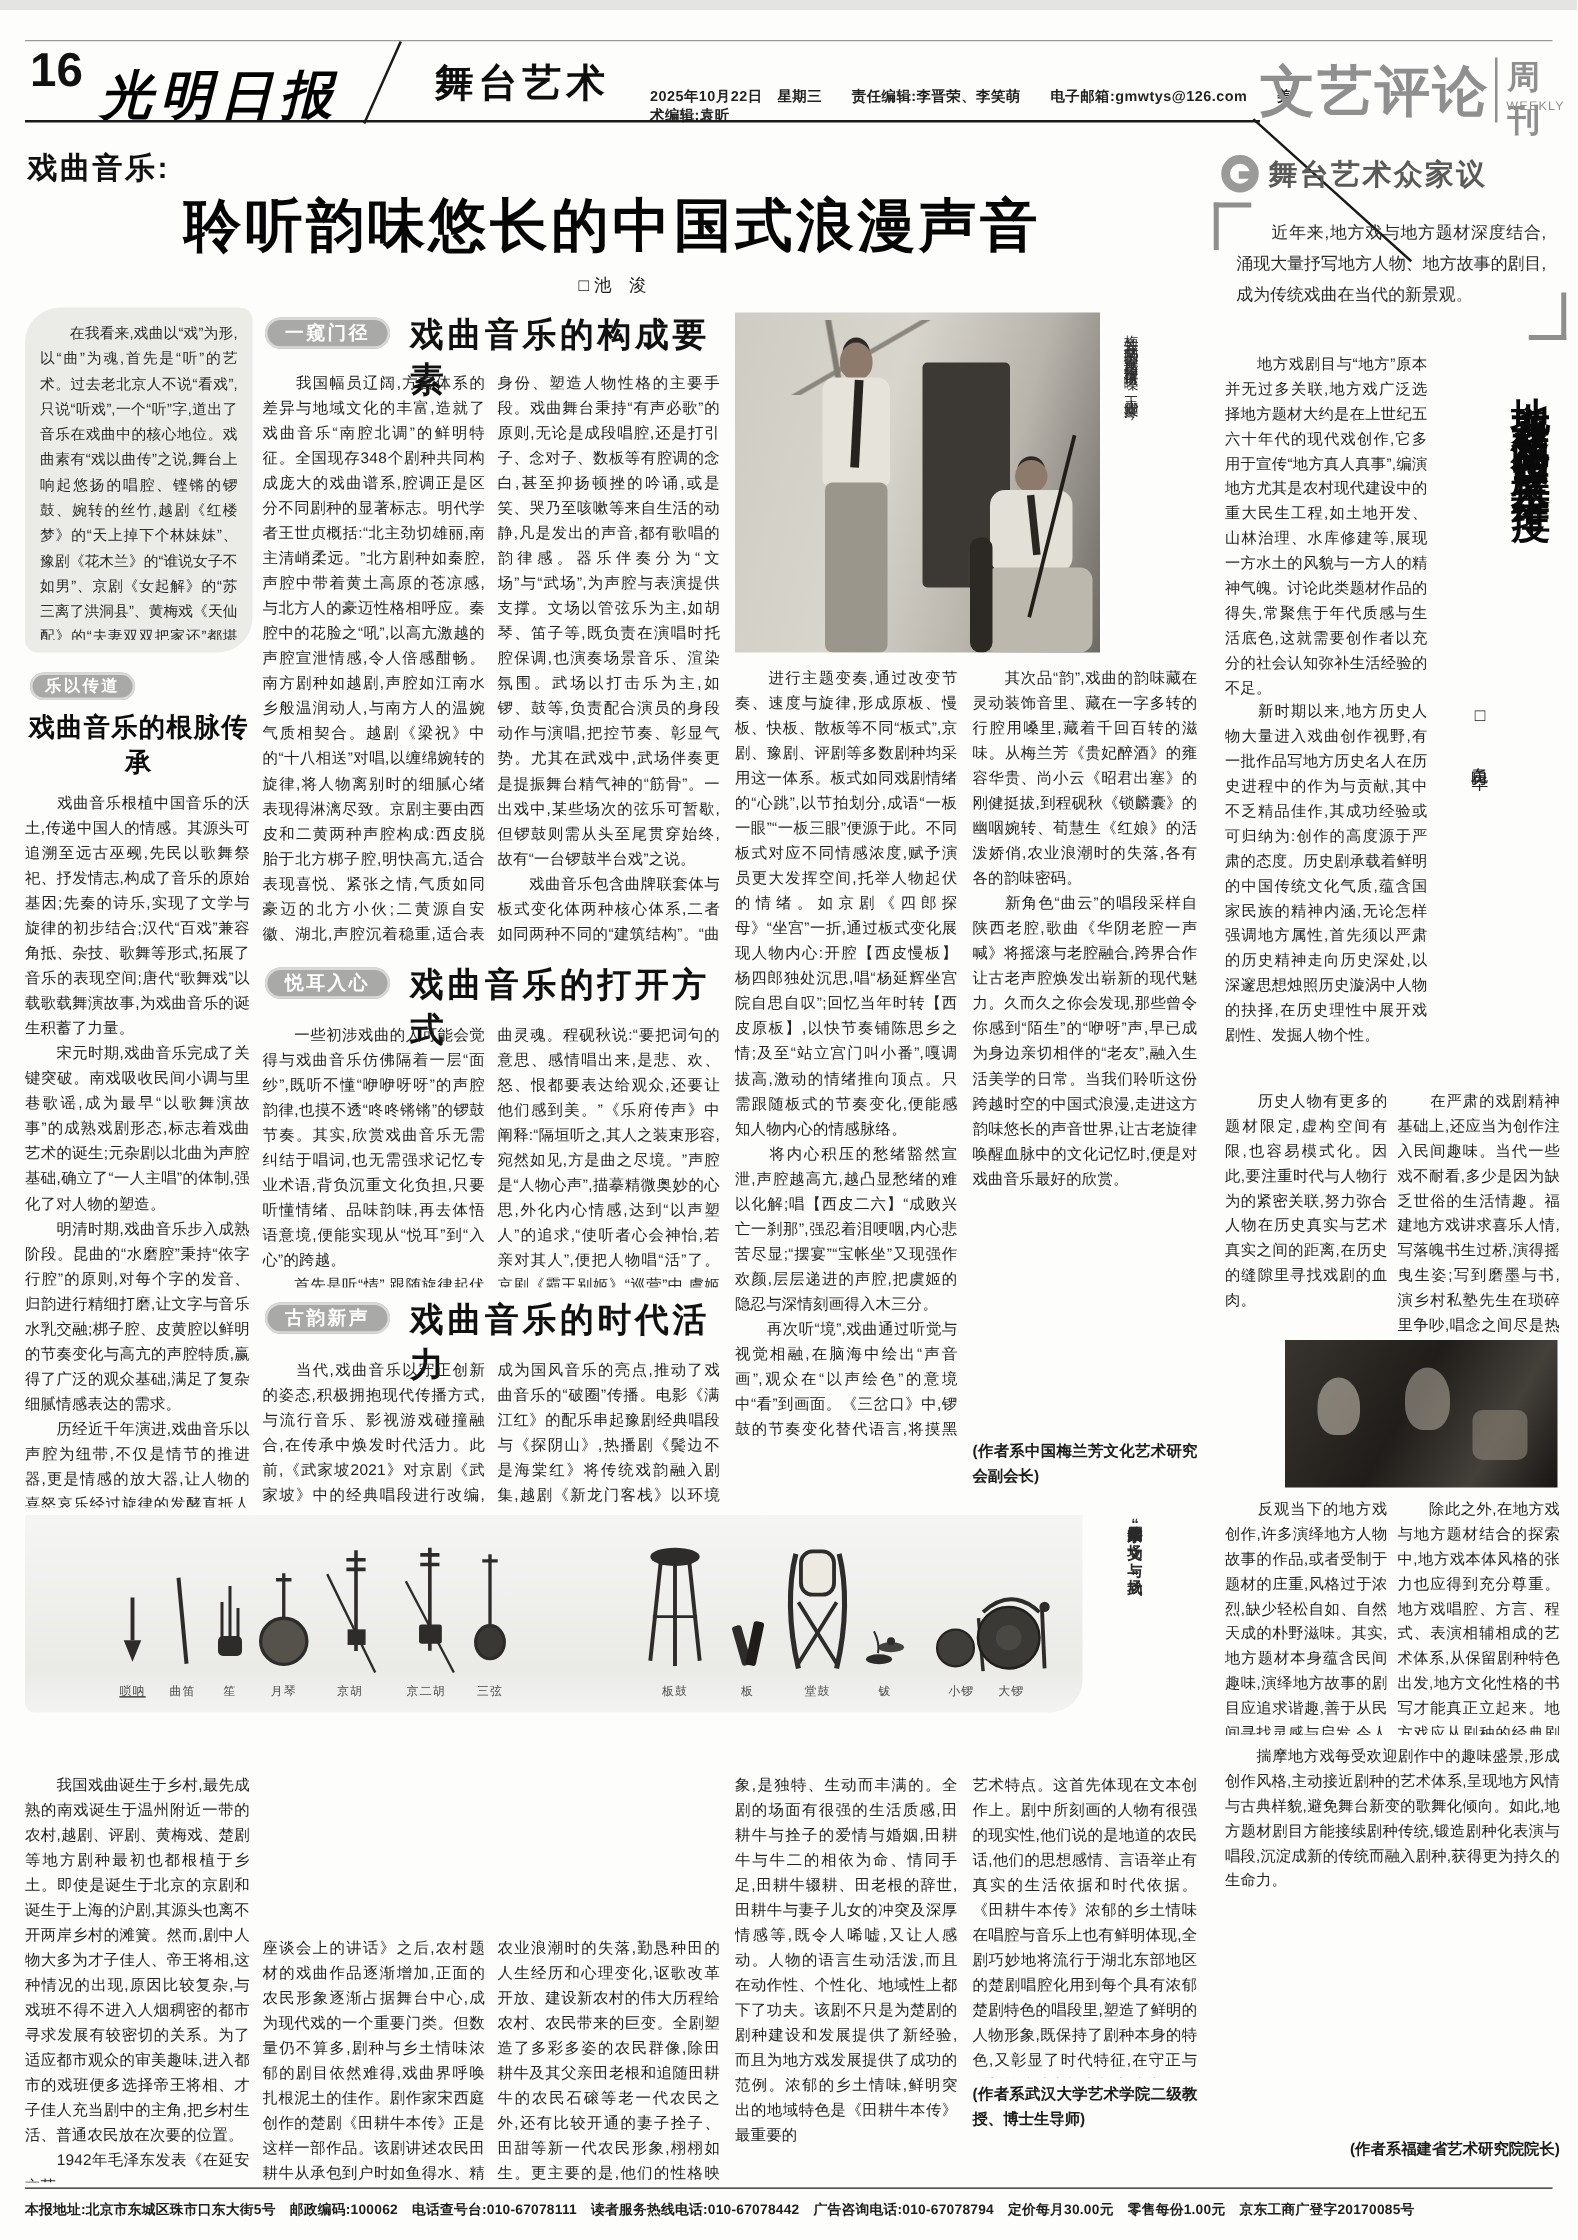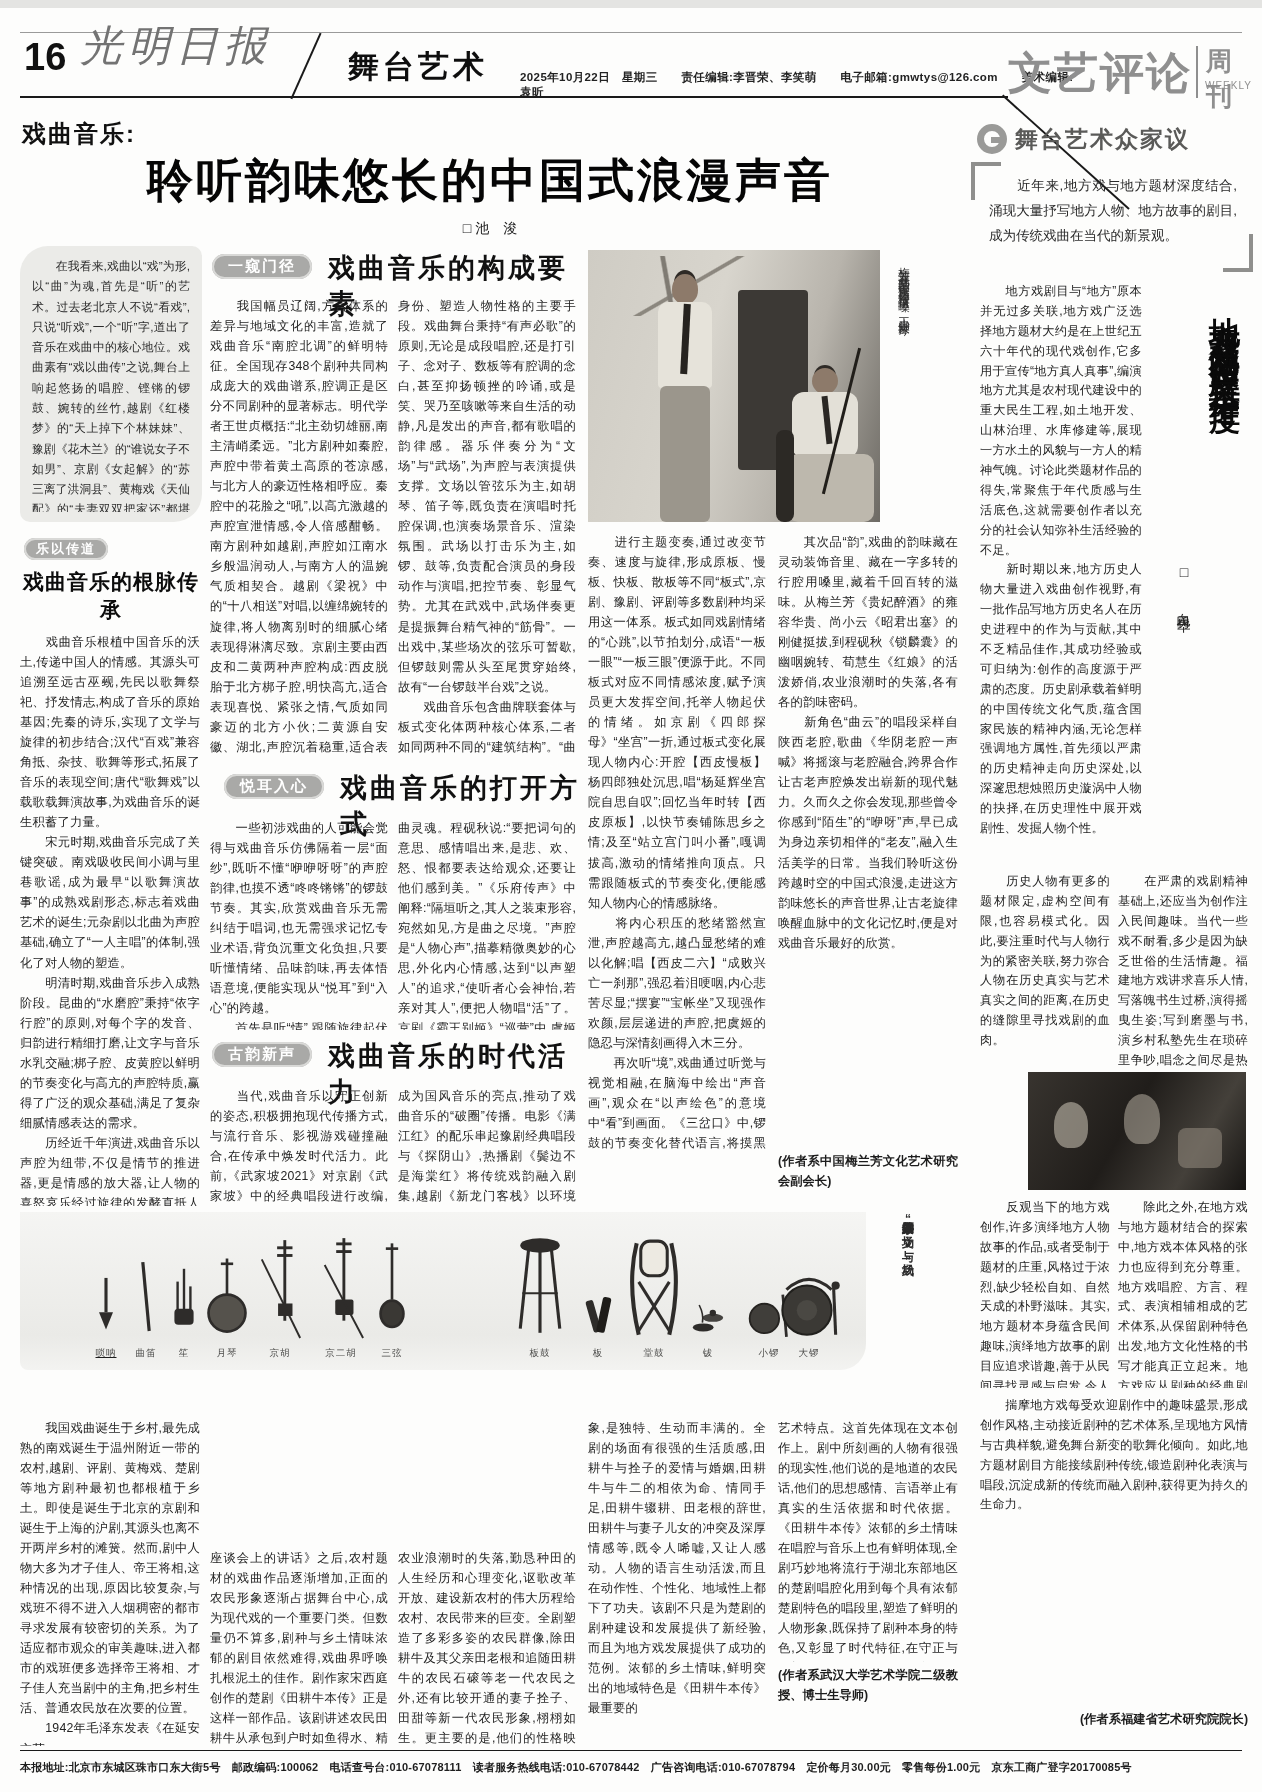--- a/index.html
+++ b/index.html
@@ -23,24 +23,24 @@
   svg{display:block;margin:0 auto;}
   .hrule{position:absolute;background:#1a1a1a;}
 </style>
 </head>
 <body>
 
 <div id="page">
 
   <div class="abs" style="left:0;top:0;width:1262px;height:8px;background:#e4e4e2;"></div>
 
-  <div class="abs" style="left:0;top:8px;width:1034px;height:100px;padding-left:40px;">
+  <div class="abs" style="left:0;top:8px;width:1034px;height:100px;">
     <div class="hrule" style="left:20px;top:24px;width:1222px;height:1px;background:#9a9a9a;"></div>
     <div class="abs" style="left:24px;top:28px;font-size:38px;font-weight:bold;font-family:'Liberation Sans',sans-serif;color:#111;">16</div>
-    <div class="abs serif" style="left:80px;top:10px;font-size:42px;font-weight:400;font-style:italic;letter-spacing:6px;color:#737373;">光明日报</div>
+    <div class="abs serif" style="left:80px;top:40px;font-size:42px;font-weight:700;font-style:italic;letter-spacing:6px;color:#000000;">光明日报</div>
     <div class="abs" style="left:305px;top:22px;width:2px;height:72px;background:#1a1a1a;transform:rotate(24deg);"></div>
     <div class="abs" style="left:348px;top:38px;font-size:31px;font-weight:700;letter-spacing:4px;color:#0e0e0e;">舞台艺术</div>
     <div class="abs" style="left:520px;top:62px;font-size:11.5px;font-weight:bold;color:#222;letter-spacing:.4px;">2025年10月22日　星期三　　责任编辑:李晋荣、李笑萌　　电子邮箱:gmwtys@126.com　　美术编辑:袁昕</div>
     <div class="hrule" style="left:20px;top:88px;width:988px;height:2px;"></div>
     <div class="abs" style="left:1002px;top:88px;width:2px;height:170px;background:#1a1a1a;transform:rotate(-48deg);transform-origin:top left;"></div>
 
     <div class="abs" style="left:1008px;top:30px;width:236px;height:66px;">
       <div class="abs serif" style="left:0;top:6px;font-size:44px;font-weight:900;letter-spacing:2px;color:#8f8f8f;">文艺评论</div>
       <div class="abs" style="left:188px;top:8px;width:2px;height:52px;background:#8f8f8f;"></div>
       <div class="abs serif" style="left:198px;top:6px;font-size:26px;font-weight:900;color:#8f8f8f;letter-spacing:2px;">周刊</div>
@@ -67,21 +67,21 @@
 
   <div class="abs" style="left:212px;top:250px;width:370px;height:36px;">
     <span class="pill" style="position:absolute;left:0;top:4px;">一窥门径</span>
     <span class="sec-title" style="position:absolute;left:116px;top:0;">戏曲音乐的构成要素</span>
   </div>
   <div class="col" style="left:210px;top:296px;width:178px;height:462px;">　　我国幅员辽阔,方言体系的差异与地域文化的丰富,造就了戏曲音乐“南腔北调”的鲜明特征。全国现存348个剧种共同构成庞大的戏曲谱系,腔调正是区分不同剧种的显著标志。明代学者王世贞概括:“北主劲切雄丽,南主清峭柔远。”北方剧种如秦腔,声腔中带着黄土高原的苍凉感,与北方人的豪迈性格相呼应。秦腔中的花脸之“吼”,以高亢激越的声腔宣泄情感,令人倍感酣畅。南方剧种如越剧,声腔如江南水乡般温润动人,与南方人的温婉气质相契合。越剧《梁祝》中的“十八相送”对唱,以缠绵婉转的旋律,将人物离别时的细腻心绪表现得淋漓尽致。京剧主要由西皮和二黄两种声腔构成:西皮脱胎于北方梆子腔,明快高亢,适合表现喜悦、紧张之情,气质如同豪迈的北方小伙;二黄源自安徽、湖北,声腔沉着稳重,适合表达沉思、悲伤之情,气质如同温婉的南方姑娘。偏爱热闹激昂风格者,可听河北梆子、山西梆子;偏爱温柔婉约风格者,可听昆曲、黄梅戏。这是戏曲音乐与地方文化共生的生动体现,是藏在音符里的“文化乡愁”。
 　　戏曲音乐主要由唱腔与伴奏两部分构成。其中,唱腔是核心,既是推进剧情发展的关键载体,也是刻画人物</div>
   <div class="col" style="left:398px;top:296px;width:178px;height:462px;">身份、塑造人物性格的主要手段。戏曲舞台秉持“有声必歌”的原则,无论是成段唱腔,还是打引子、念对子、数板等有腔调的念白,甚至抑扬顿挫的吟诵,或是笑、哭乃至咳嗽等来自生活的动静,凡是发出的声音,都有歌唱的韵律感。器乐伴奏分为“文场”与“武场”,为声腔与表演提供支撑。文场以管弦乐为主,如胡琴、笛子等,既负责在演唱时托腔保调,也演奏场景音乐、渲染氛围。武场以打击乐为主,如锣、鼓等,负责配合演员的身段动作与演唱,把控节奏、彰显气势。尤其在武戏中,武场伴奏更是提振舞台精气神的“筋骨”。一出戏中,某些场次的弦乐可暂歇,但锣鼓则需从头至尾贯穿始终,故有“一台锣鼓半台戏”之说。
 　　戏曲音乐包含曲牌联套体与板式变化体两种核心体系,二者如同两种不同的“建筑结构”。“曲牌”与“词牌”相似,都是按谱填词,均有独特的名称与固定格律。如《牡丹亭》中的【皂罗袍】【步步娇】【山坡羊】等都是曲牌名。将若干支曲牌按戏剧叙事需求组合成“套曲”,为一折戏配乐,一本戏由若干折构成,便对应若干组套曲。这种结构始于南曲、北曲,在昆曲、高腔中臻于成熟。板式变化体以一对“上下乐句”为基础</div>
 
-  <div class="abs" style="left:224px;top:770px;width:370px;height:36px;">
+  <div class="abs" style="left:212px;top:770px;width:370px;height:36px;">
     <span class="pill" style="position:absolute;left:0;top:4px;">悦耳入心</span>
     <span class="sec-title" style="position:absolute;left:116px;top:0;">戏曲音乐的打开方式</span>
   </div>
   <div class="col" style="left:210px;top:818px;width:178px;height:212px;">　　一些初涉戏曲的人可能会觉得与戏曲音乐仿佛隔着一层“面纱”,既听不懂“咿咿呀呀”的声腔韵律,也摸不透“咚咚锵锵”的锣鼓节奏。其实,欣赏戏曲音乐无需纠结于唱词,也无需强求记忆专业术语,背负沉重文化负担,只要听懂情绪、品味韵味,再去体悟语意境,便能实现从“悦耳”到“入心”的跨越。
 　　首先是听“情”,跟随旋律起伏感知情绪变化,在“声情并茂”中抓住戏</div>
   <div class="col" style="left:398px;top:818px;width:178px;height:212px;">曲灵魂。程砚秋说:“要把词句的意思、感情唱出来,是悲、欢、怒、恨都要表达给观众,还要让他们感到美。”《乐府传声》中阐释:“隔垣听之,其人之装束形容,宛然如见,方是曲之尽境。”声腔是“人物心声”,描摹精微奥妙的心思,外化内心情感,达到“以声塑人”的追求,“使听者心会神怡,若亲对其人”,便把人物唱“活”了。京剧《霸王别姬》“巡营”中,虞姬唱【南梆子】“我这里出帐外且散愁情”,“愁”字翻高音,</div>
 
   <div class="abs" style="left:212px;top:1038px;width:370px;height:36px;">
     <span class="pill" style="position:absolute;left:0;top:4px;">古韵新声</span>
     <span class="sec-title" style="position:absolute;left:116px;top:0;">戏曲音乐的时代活力</span>

